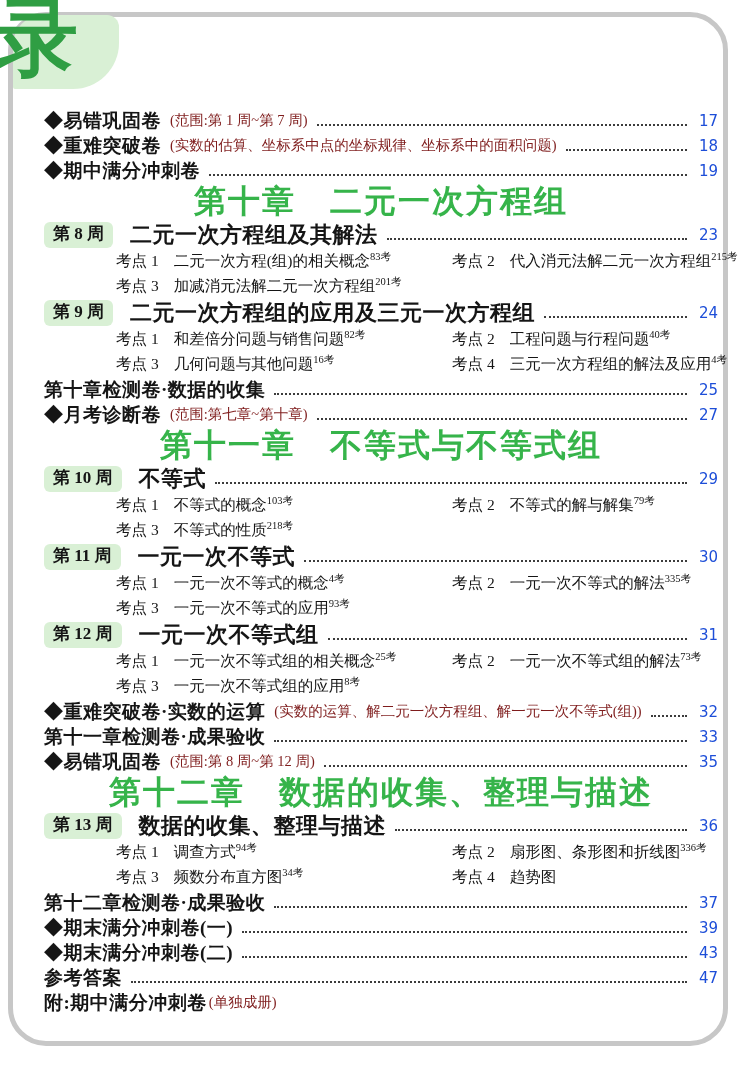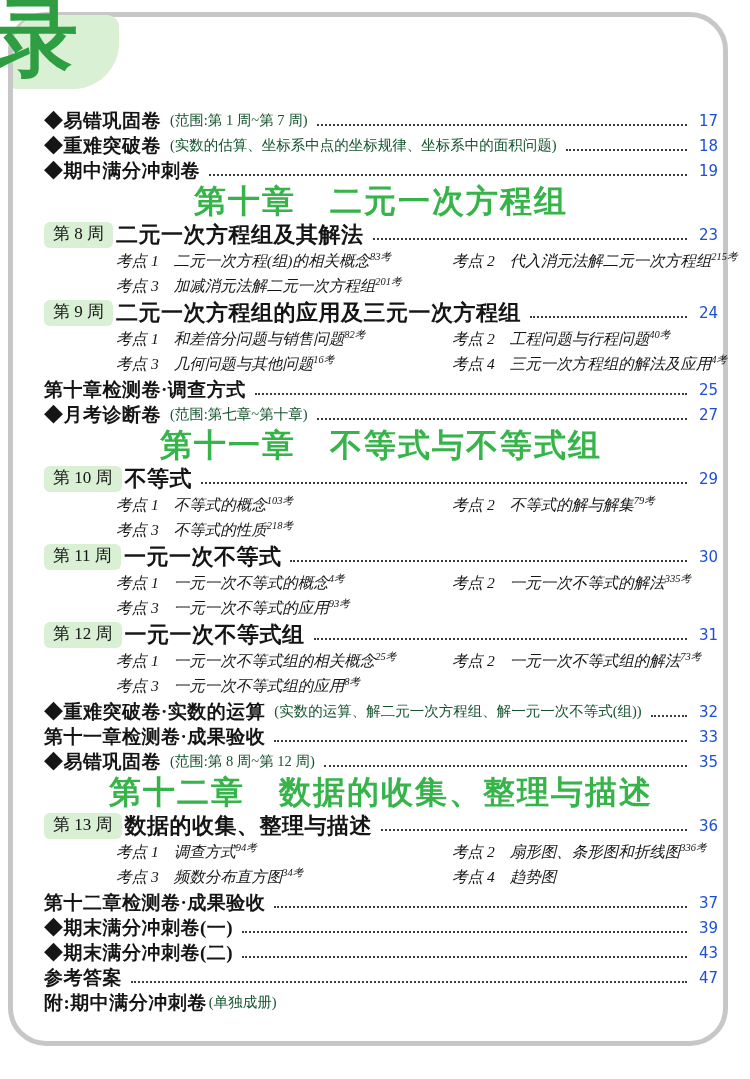--- a/index.html
+++ b/index.html
@@ -15,38 +15,38 @@
   .frame{position:absolute;left:8px;top:12px;width:710px;height:1024px;
          border:5px solid var(--frame-gray);border-radius:38px;background:#fff;}
   .corner-blob{position:absolute;left:13px;top:15px;width:106px;height:74px;
          background:var(--light-green);border-radius:30px 12px 46px 2px;}
   .corner-char{position:absolute;left:-6px;top:-4px;font-size:84px;line-height:1.0;
          font-weight:900;color:var(--dark-green);font-family:"DejaVu Sans",sans-serif;}
   .content{position:absolute;left:44px;top:108px;width:674px;}
 
   .row{display:flex;align-items:center;height:25px;}
   .entry-title{font-weight:bold;font-size:19px;white-space:nowrap;letter-spacing:.5px;}
-  .entry-note{font-size:14.5px;margin-left:9px;white-space:nowrap;color:#14532d;}
+  .entry-note{font-size:14.5px;margin-left:9px;white-space:nowrap;color:#7f1d1d;}
   .leader{flex:1 1 10px;margin:0 7px 0 9px;border-bottom:2px dotted #3c3c3c;
           height:0;transform:translateY(4px);min-width:10px;}
   .pagenum{font-family:"DejaVu Sans",sans-serif;font-size:15px;min-width:24px;
            text-align:right;color:#1d4ed8;}
 
   .chapter{height:38px;display:flex;align-items:center;justify-content:center;
            color:var(--green);font-size:32px;font-weight:bold;letter-spacing:2px;
            font-family:"DejaVu Sans",sans-serif;}
 
   .week{height:28px;display:flex;align-items:center;}
   .week-badge{background:var(--light-green);border-radius:6px;padding:1px 9px 2px;
-              font-size:17px;white-space:nowrap;margin-right:3px;line-height:1.35;}
+              font-size:17px;white-space:nowrap;margin-right:17px;line-height:1.35;font-weight:bold;}
   .week-title{font-weight:bold;font-size:22px;white-space:nowrap;
               font-family:"DejaVu Sans",sans-serif;letter-spacing:.5px;}
 
   .points{display:grid;grid-template-columns:336px 1fr;padding-left:72px;}
-  .point{height:25px;display:flex;align-items:center;font-size:15.5px;white-space:nowrap;font-style:italic;}
+  .point{height:25px;display:flex;align-items:center;font-size:15.5px;white-space:nowrap;}
   .plabel{margin-right:15px;}
   .ptext sup{font-size:10.5px;line-height:0;vertical-align:super;}
 
   .attach .entry-note{margin-left:2px;}
 </style>
 </head>
 <body>
 
 <div class="page">
   <div class="frame"></div>
@@ -109,21 +109,21 @@
         <div class="point">
           <span class="plabel">考点 3</span>
           <span class="ptext">几何问题与其他问题<sup>16考</sup></span>
         </div>
         <div class="point">
           <span class="plabel">考点 4</span>
           <span class="ptext">三元一次方程组的解法及应用<sup>4考</sup></span>
         </div>
       </div>
       <div class="row entry">
-        <span class="entry-title">第十章检测卷·调查方式</span>
+        <span class="entry-title">第十章检测卷·数据的收集</span>
         <span class="leader"></span>
         <span class="pagenum">25</span>
       </div>
       <div class="row entry">
         <span class="entry-title">◆月考诊断卷</span>
         <span class="entry-note">(范围:第七章~第十章)</span>
         <span class="leader"></span>
         <span class="pagenum">27</span>
       </div>
       <div class="chapter">第十一章　不等式与不等式组</div>

